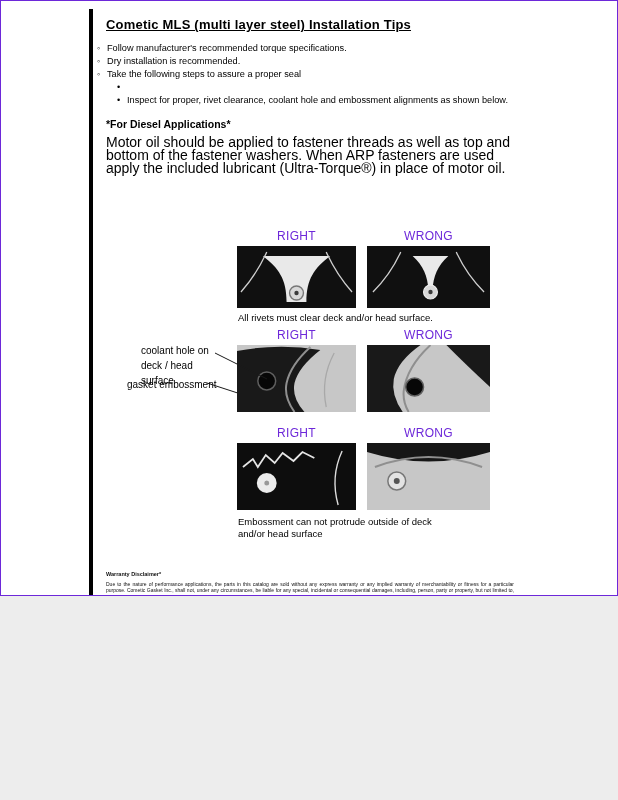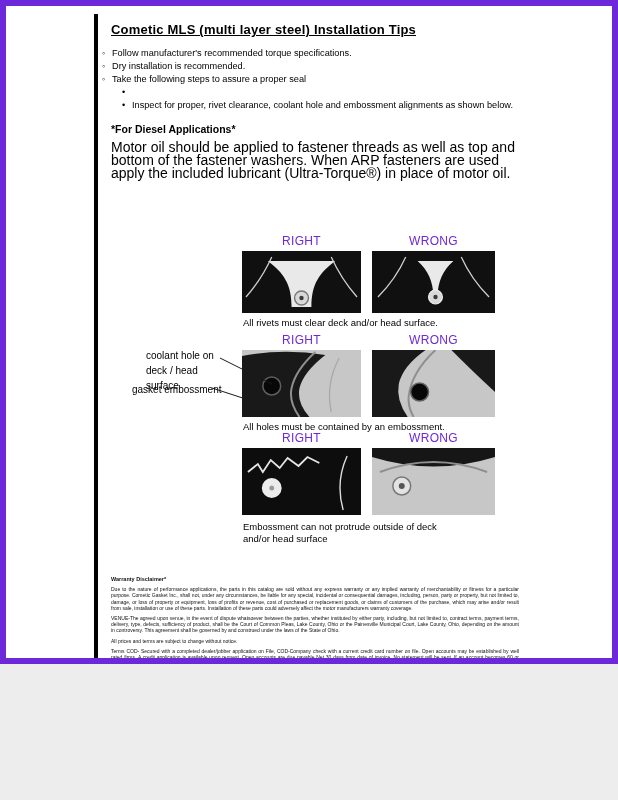--- a/index.html
+++ b/index.html
@@ -1,19 +1,19 @@
 <!DOCTYPE html>
 <html><head>
 <meta charset="utf-8">
 <style>
   * { margin:0; padding:0; box-sizing:border-box; }
   html,body { background:#ededed; }
   body { font-family:"Liberation Sans", sans-serif; }
-  .page { position:relative; width:618px; height:664px; background:#fff;
-          border:6px solid #6d28d9; overflow:hidden; color:#000; }
+  .page { position:relative; width:618px; height:596px; background:#fff;
+          border:1px solid #6d28d9; overflow:hidden; color:#000; }
   .left-rule { position:absolute; left:88px; top:8px; width:4px; height:752px; background:#000; }
 
   .title { position:absolute; left:105px; top:16px; font-size:13px; font-weight:bold;
            text-decoration:underline; letter-spacing:.2px; }
 
   .bullets { position:absolute; left:96px; top:41px; width:480px; font-size:9.2px; line-height:13px; }
   .b-row { display:flex; }
   .b-row .marker { flex:0 0 10px; width:10px; }
   .b-row.sub { padding-left:20px; }
 
@@ -130,21 +130,20 @@
   </div>
   <div class="pan p2w">
     <svg viewBox="0 0 124 67" preserveAspectRatio="none">
       <rect width="124" height="67" fill="#c7c7c7"></rect>
       <path d="M0,0 L54,0 Q31,16 27,34 Q24,50 36,67 L0,67 Z" fill="#191919"></path>
       <path d="M80,0 L124,0 L124,42 Q100,20 80,0 Z" fill="#191919"></path>
       <path d="M64,0 Q40,22 37,46 Q36,57 42,67" stroke="#8f8f8f" stroke-width="2" fill="none"></path>
       <circle cx="48" cy="42" r="9" fill="#070707" stroke="#5f5f5f" stroke-width="1.5"></circle>
     </svg>
   </div>
-  <div class="cap cap2">All holes must be contained by an embossment.</div>
 
   <div class="rw rw3r">RIGHT</div>
   <div class="rw rw3w">WRONG</div>
   <div class="pan p3r">
     <svg viewBox="0 0 120 67" preserveAspectRatio="none">
       <rect width="120" height="67" fill="#0d0d0d"></rect>
       <path d="M6,24 L16,16 L21,24 L29,12 L38,20 L46,10 L57,18 L66,9 L78,15" stroke="#e5e5e5" stroke-width="1.8" fill="none"></path>
       <path d="M106,8 Q94,34 102,62" stroke="#dddddd" stroke-width="1.4" fill="none"></path>
       <circle cx="30" cy="40" r="10" fill="#ececec"></circle>
       <circle cx="30" cy="40" r="2.5" fill="#999"></circle>

